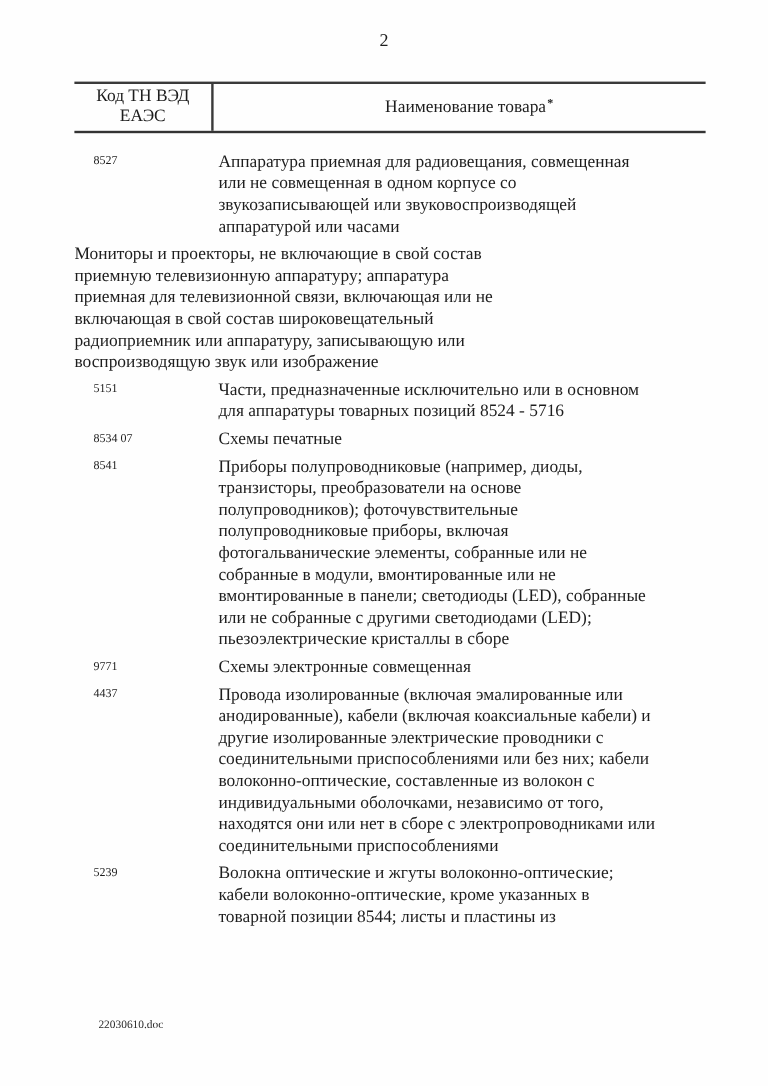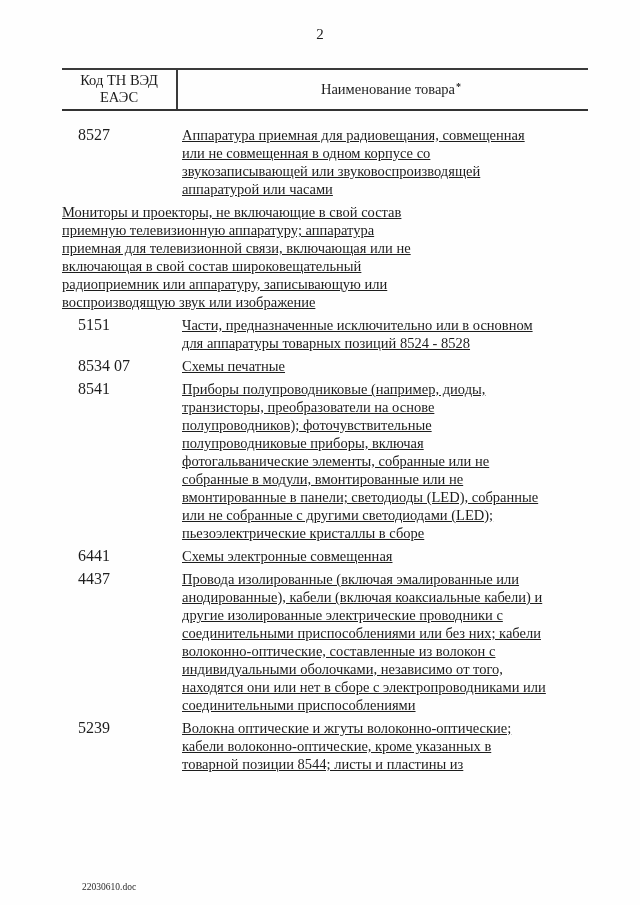--- a/index.html
+++ b/index.html
@@ -68,35 +68,34 @@
     margin-top: 15px;
   }
   .row {
     display: flex;
     margin-bottom: 5px;
   }
   .cell-code {
     width: 120px;
     box-sizing: border-box;
     padding-left: 16px;
-    font-size: 16px;
+    font-size: 10px;
     line-height: 18px;
     white-space: pre;
   }
   .cell-desc {
     flex: 1;
     font-size: 14.5px;
     line-height: 18px;
     white-space: pre;
-    text-decoration: underline;
   }
   .footer {
     position: absolute;
     left: 82px;
-    top: 882px;
+    top: 850px;
     font-size: 9.5px;
     line-height: 11px;
     color: #2a2a2a;
   }
 </style>
 </head>
 <body>
 
 <div class="page">
 
@@ -128,21 +127,21 @@
 приемную телевизионную аппаратуру; аппаратура
 приемная для телевизионной связи, включающая или не
 включающая в свой состав широковещательный
 радиоприемник или аппаратуру, записывающую или
 воспроизводящую звук или изображение</div>
       </div>
 
       <div class="row">
         <div class="cell-code">5151</div>
         <div class="cell-desc">Части, предназначенные исключительно или в основном
-для аппаратуры товарных позиций 8524 - 8528</div>
+для аппаратуры товарных позиций 8524 - 5716</div>
       </div>
 
       <div class="row">
         <div class="cell-code">8534 07</div>
         <div class="cell-desc">Схемы печатные</div>
       </div>
 
       <div class="row">
         <div class="cell-code">8541</div>
         <div class="cell-desc">Приборы полупроводниковые (например, диоды,
@@ -150,21 +149,21 @@
 полупроводников); фоточувствительные
 полупроводниковые приборы, включая
 фотогальванические элементы, собранные или не
 собранные в модули, вмонтированные или не
 вмонтированные в панели; светодиоды (LED), собранные
 или не собранные с другими светодиодами (LED);
 пьезоэлектрические кристаллы в сборе</div>
       </div>
 
       <div class="row">
-        <div class="cell-code">6441</div>
+        <div class="cell-code">9771</div>
         <div class="cell-desc">Схемы электронные совмещенная</div>
       </div>
 
 
       <div class="row">
         <div class="cell-code">4437</div>
         <div class="cell-desc">Провода изолированные (включая эмалированные или
 анодированные), кабели (включая коаксиальные кабели) и
 другие изолированные электрические проводники с
 соединительными приспособлениями или без них; кабели

